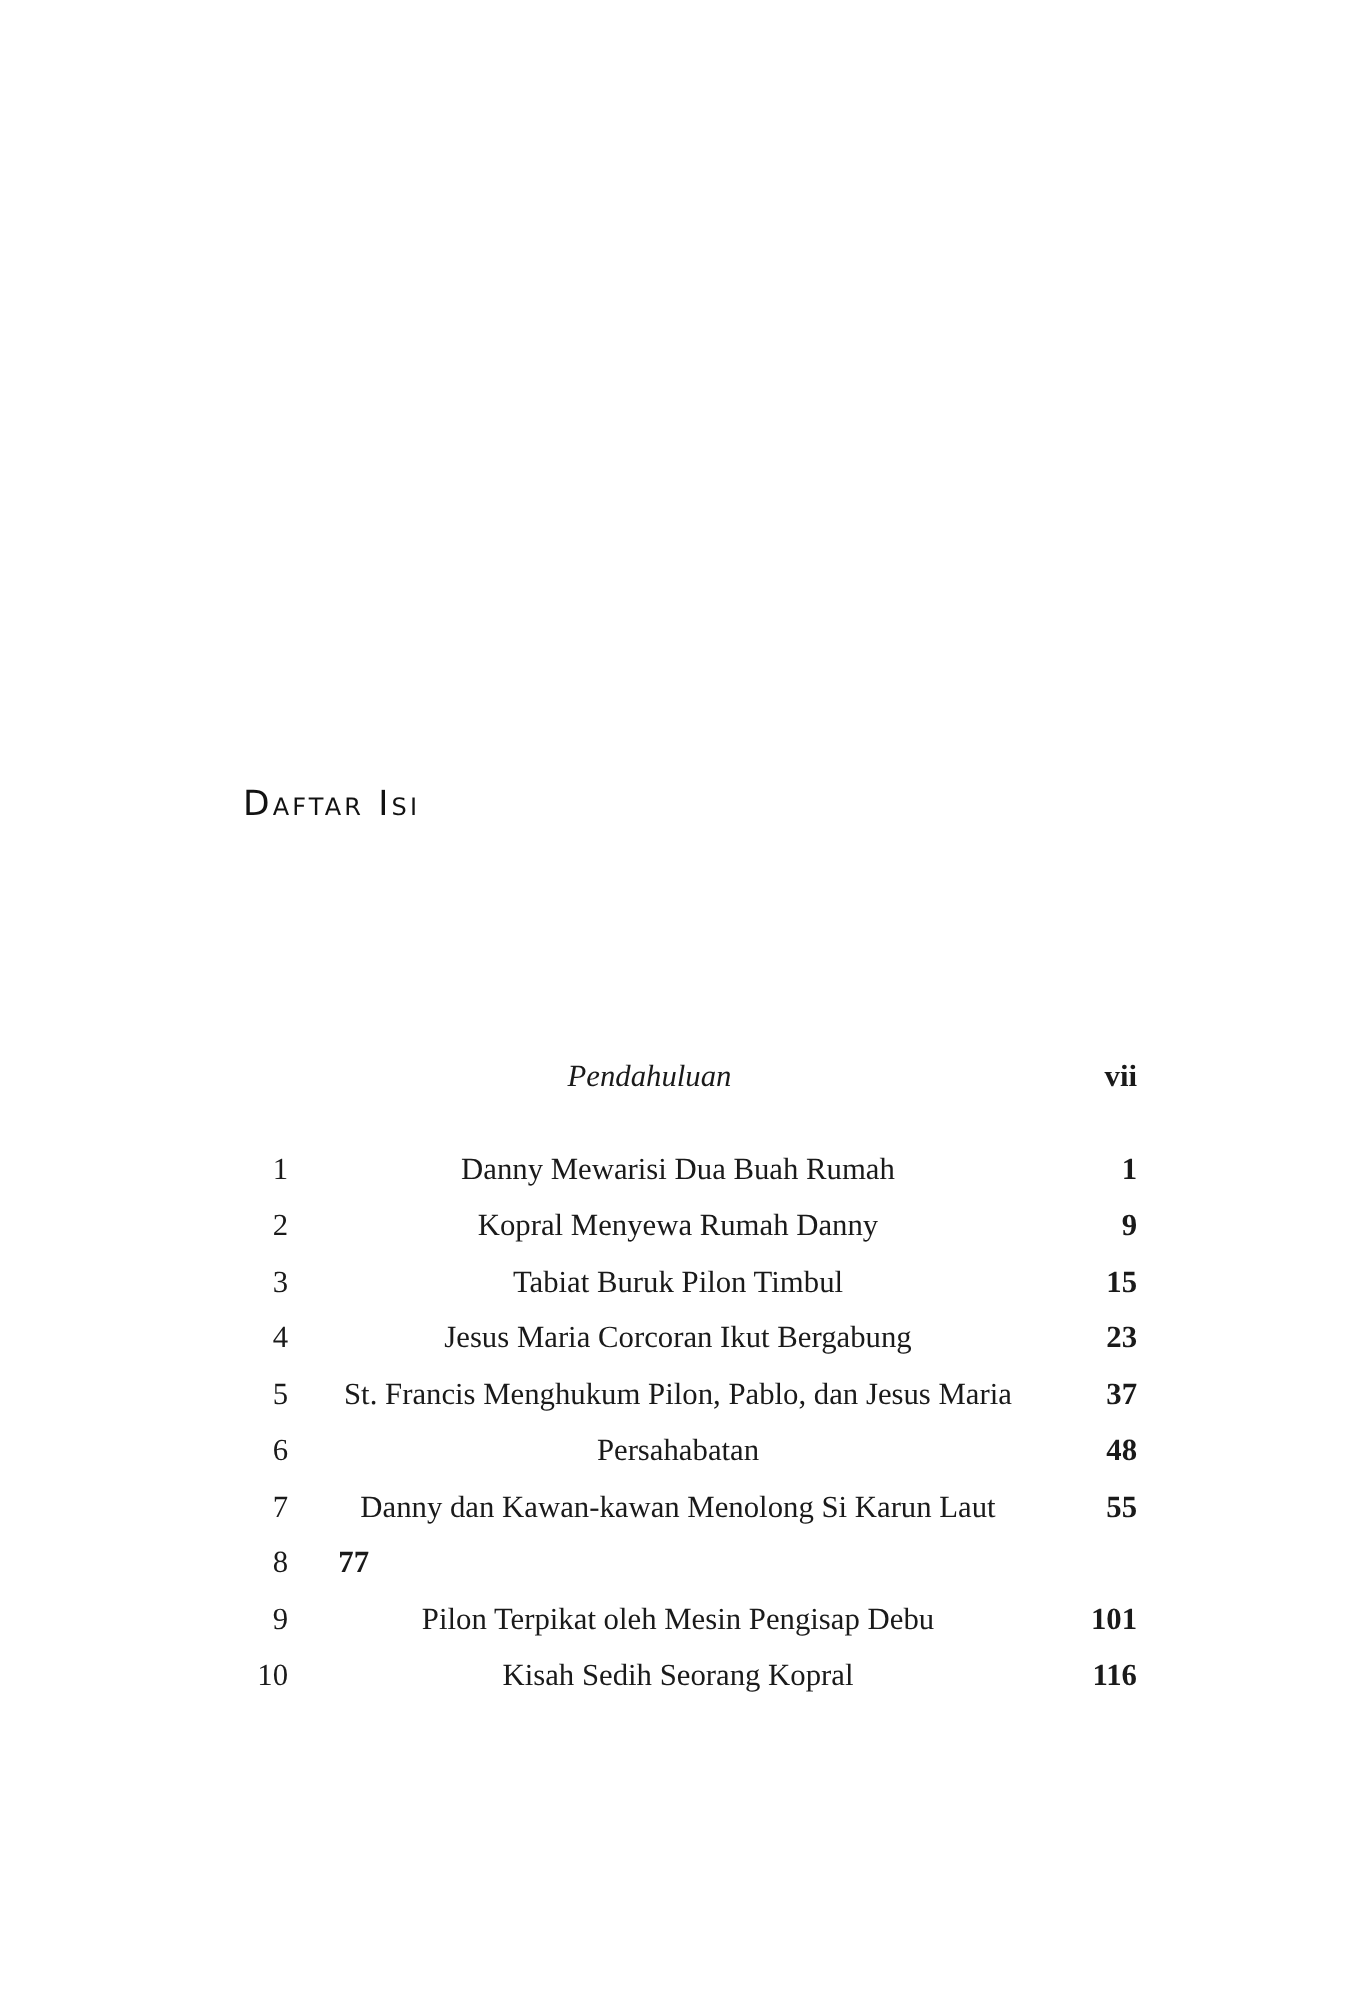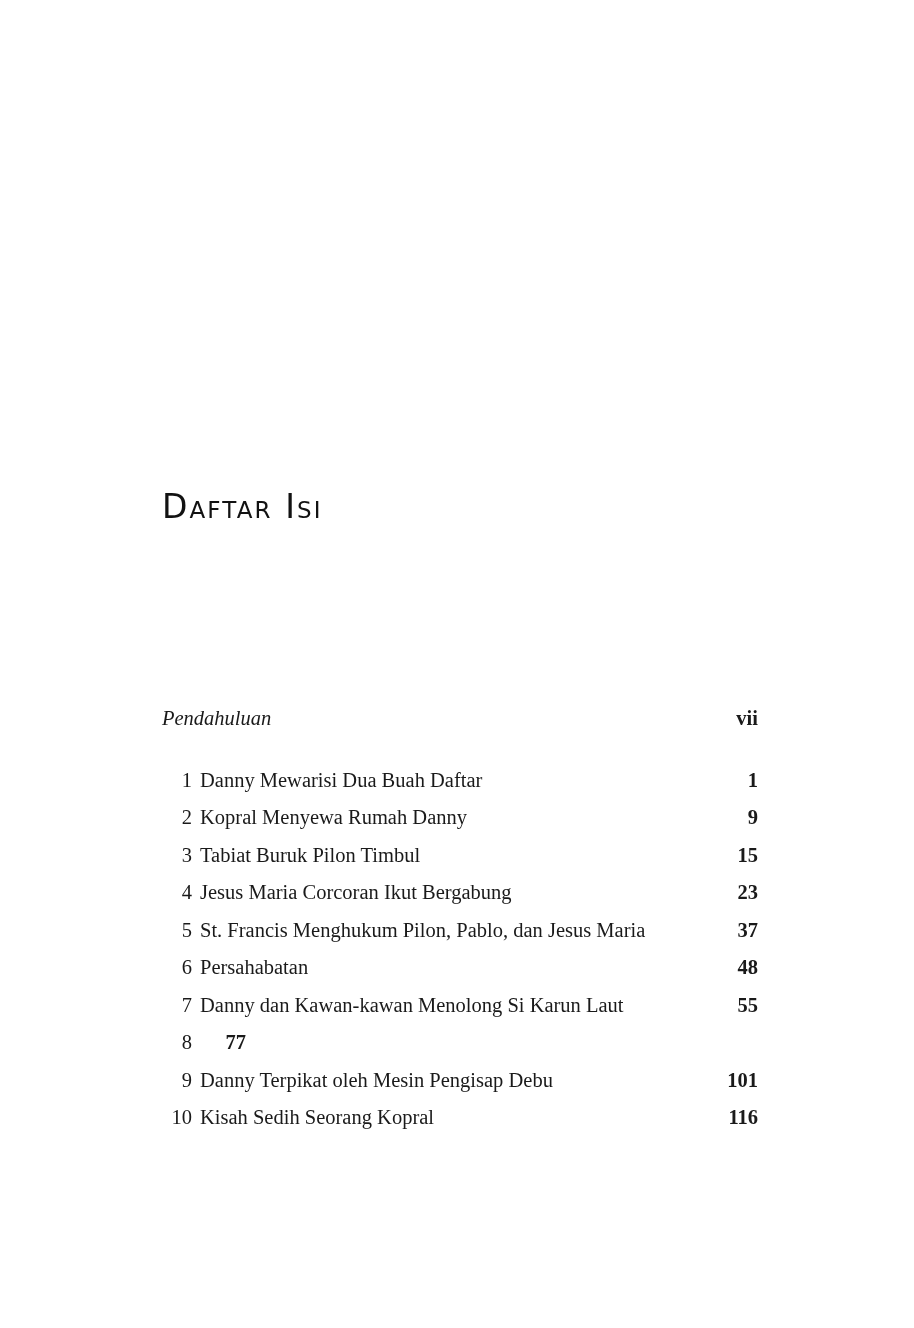--- a/index.html
+++ b/index.html
@@ -20,23 +20,23 @@
   .page {
     position: absolute;
     inset: 0;
     background: #ffffff;
   }
 
   
   .toc-title {
     position: absolute;
     left: 162px;
-    top: 489px;
+    top: 518px;
     font-family: "DejaVu Sans", "Liberation Sans", sans-serif;
-    font-size: 33px;
+    font-size: 23px;
     line-height: 36px;
     font-weight: 400;
     font-variant: small-caps;
     letter-spacing: 2.1px;
     color: #121212;
     white-space: nowrap;
   }
 
   
   .toc {
@@ -63,20 +63,21 @@
     text-align: right;
     padding-right: 0;
     font-size: 20.5px;
   }
 
   .row-title {
     flex: 1 1 auto;
     padding-left: 8px;
     white-space: normal;
     overflow-wrap: normal;
+    text-align: center;
   }
 
   .row-title .line2 {
     display: block;
   }
 
   .row-page {
     flex: 0 0 54px;
     text-align: right;
     font-size: 20.5px;
@@ -104,21 +105,21 @@
 
   <div class="toc">
 
     <div class="toc-row front">
       <span class="row-title">Pendahuluan</span>
       <span class="row-page">vii</span>
     </div>
 
     <div class="toc-row">
       <span class="row-num">1</span>
-      <span class="row-title">Danny Mewarisi Dua Buah Daftar</span>
+      <span class="row-title">Danny Mewarisi Dua Buah Rumah</span>
       <span class="row-page">1</span>
     </div>
 
     <div class="toc-row">
       <span class="row-num">2</span>
       <span class="row-title">Kopral Menyewa Rumah Danny</span>
       <span class="row-page">9</span>
     </div>
 
     <div class="toc-row">
@@ -151,21 +152,21 @@
       <span class="row-page">55</span>
     </div>
 
     <div class="toc-row">
       <span class="row-num">8</span>
       <span class="row-page">77</span>
     </div>
 
     <div class="toc-row">
       <span class="row-num">9</span>
-      <span class="row-title">Danny Terpikat oleh Mesin Pengisap Debu</span>
+      <span class="row-title">Pilon Terpikat oleh Mesin Pengisap Debu</span>
       <span class="row-page">101</span>
     </div>
 
     <div class="toc-row">
       <span class="row-num">10</span>
       <span class="row-title">Kisah Sedih Seorang Kopral</span>
       <span class="row-page">116</span>
     </div>
 
   </div>

